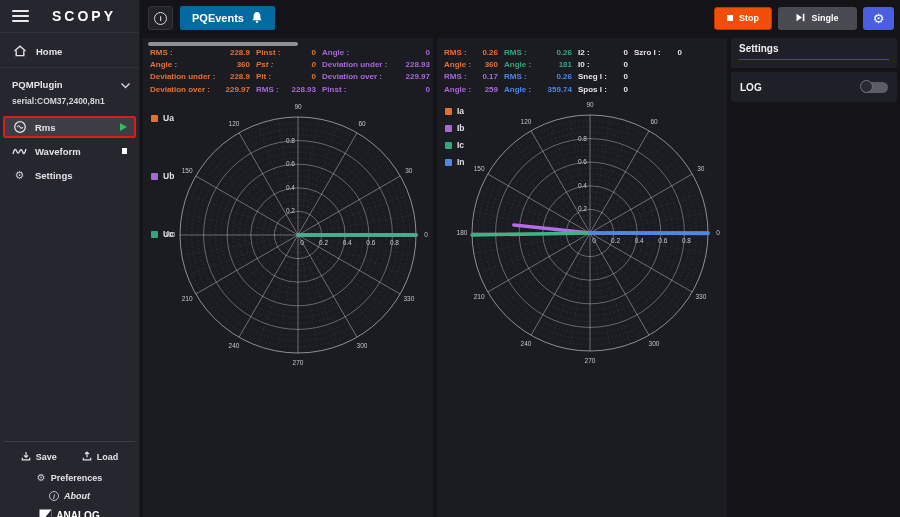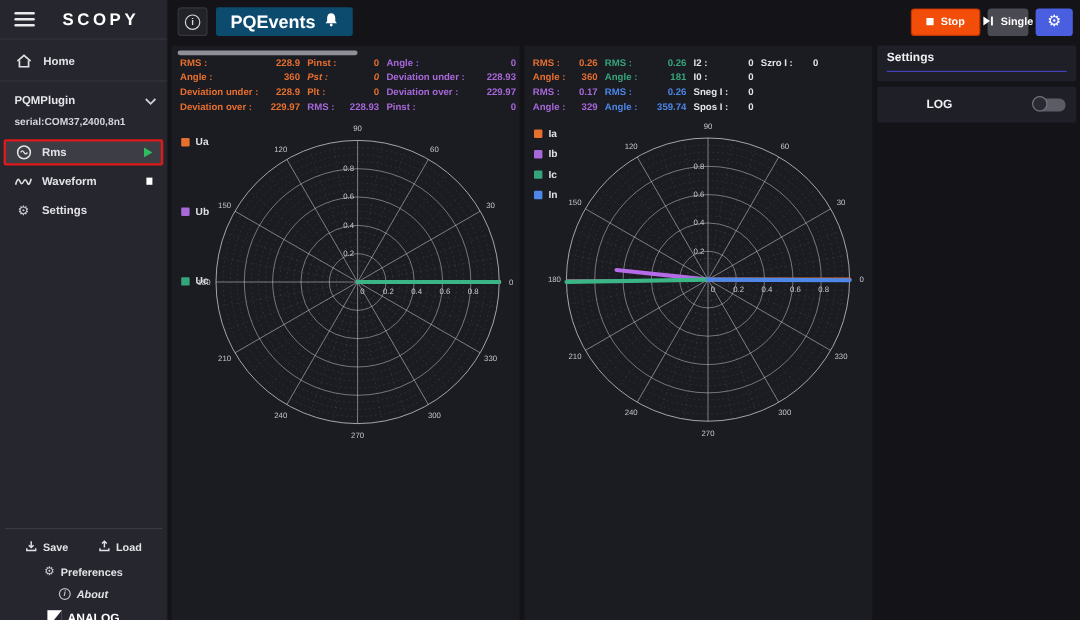--- a/index.html
+++ b/index.html
@@ -48,28 +48,28 @@
     margin-top:5px; margin-bottom:-5px; color:#FFFFFF; font-weight:bold; font-size:10px; }
 
   
   .main { flex:1; display:flex; flex-direction:column; }
   .topbar { height:36px; display:flex; align-items:center; gap:7px; padding:0 6px 0 8px; }
   .info-btn { width:25px; height:24px; background:#222229; border:1px solid #34343c;
     border-radius:3px; display:flex; align-items:center; justify-content:center; cursor:pointer; }
   .info-circle { width:13px; height:13px; border:1.3px solid #D6D6DB; border-radius:50%;
     display:flex; align-items:center; justify-content:center; color:#D6D6DB;
     font-size:8px; font-weight:bold; }
-  .tab { height:24px; background:#0c4a6e; border-radius:2px; display:flex; align-items:center;
-    gap:7px; padding:0 12px; color:#FFFFFF; font-weight:bold; font-size:15px; cursor:pointer;justify-content:center; }
+  .tab { height:24px; background:#0369a1; border-radius:2px; display:flex; align-items:center;
+    gap:7px; padding:0 12px; color:#FFFFFF; font-weight:bold; font-size:11px; cursor:pointer;justify-content:center; }
   .top-buttons { margin-left:auto; display:flex; gap:6px; align-items:center; }
   .btn { height:23px; border-radius:3px; display:flex; align-items:center; justify-content:center;
     gap:6px; color:#FFFFFF; font-weight:bold; font-size:9px; cursor:pointer; border:none; }
   .btn-stop { width:58px; background:#F24E0A; border:1.5px solid #C03400; }
   .btn-stop .sq { width:6px; height:6px; background:#fff; }
-  .btn-single { width:34px; background:#4A4A52; }
+  .btn-single { width:79px; background:#4A4A52; }
   .btn-gear { width:31px; background:#4A5FE0; font-size:13px; }
 
   .content { flex:1; display:flex; gap:4px; padding:2px 3px 0 3px; }
   .panel { width:290px; background:#1B1B22; position:relative; flex-shrink:0; }
   .hscroll { position:absolute; top:4px; left:5px; width:150px; height:4px;
     background:#8F8F98; border-radius:2px; cursor:pointer; }
   .stats { position:absolute; top:10px; left:7px; display:flex; gap:6px; }
   .scol { display:flex; flex-direction:column; gap:3px; }
   .srow { display:flex; justify-content:space-between; gap:4px; font-size:8px;
     font-weight:bold; white-space:nowrap; line-height:1.15; }
@@ -91,21 +91,21 @@
   #chart-1 svg.polar { left:18px; top:60px; }
 
   
   .rightcol { flex:1; display:flex; flex-direction:column; gap:4px; }
   .rbox { background:#1F1F27; border-radius:2px; }
   .settings-box { height:30px; padding:5px 8px 0 8px; }
   .settings-title { color:#F0F0F4; font-weight:bold; font-size:10px; padding-bottom:5px;
     border-bottom:1px solid #4340B8; }
   .log-box { height:30px; display:flex; align-items:center; justify-content:space-between;
     padding:0 9px; }
-  .log-label { color:#F0F0F4; font-weight:bold; font-size:10px;margin-left:32px; }
+  .log-label { color:#F0F0F4; font-weight:bold; font-size:10px; }
   .toggle { width:27px; height:11px; background:#5C5C66; border-radius:6px; position:relative;
     cursor:pointer; }
   .toggle .knob { width:13px; height:13px; border-radius:50%; background:#2A2A32;
     border:1px solid #72727c; position:absolute; left:-1px; top:-1.5px; }
 </style>
 </head>
 <body>
 
 <div class="app">
 
@@ -418,21 +418,21 @@
               <div class="srow" style="color: rgb(232, 112, 46);">
                 <span>Angle :</span>
                 <span>360</span>
               </div>
               <div class="srow" style="color: rgb(167, 104, 216);">
                 <span>RMS :</span>
                 <span>0.17</span>
               </div>
               <div class="srow" style="color: rgb(167, 104, 216);">
                 <span>Angle :</span>
-                <span>329</span>
+                <span>259</span>
               </div>
             </div>
             <div class="scol">
               <div class="srow" style="color: rgb(53, 166, 124);">
                 <span>RMS :</span>
                 <span>0.26</span>
               </div>
               <div class="srow" style="color: rgb(53, 166, 124);">
                 <span>Angle :</span>
                 <span>181</span>

